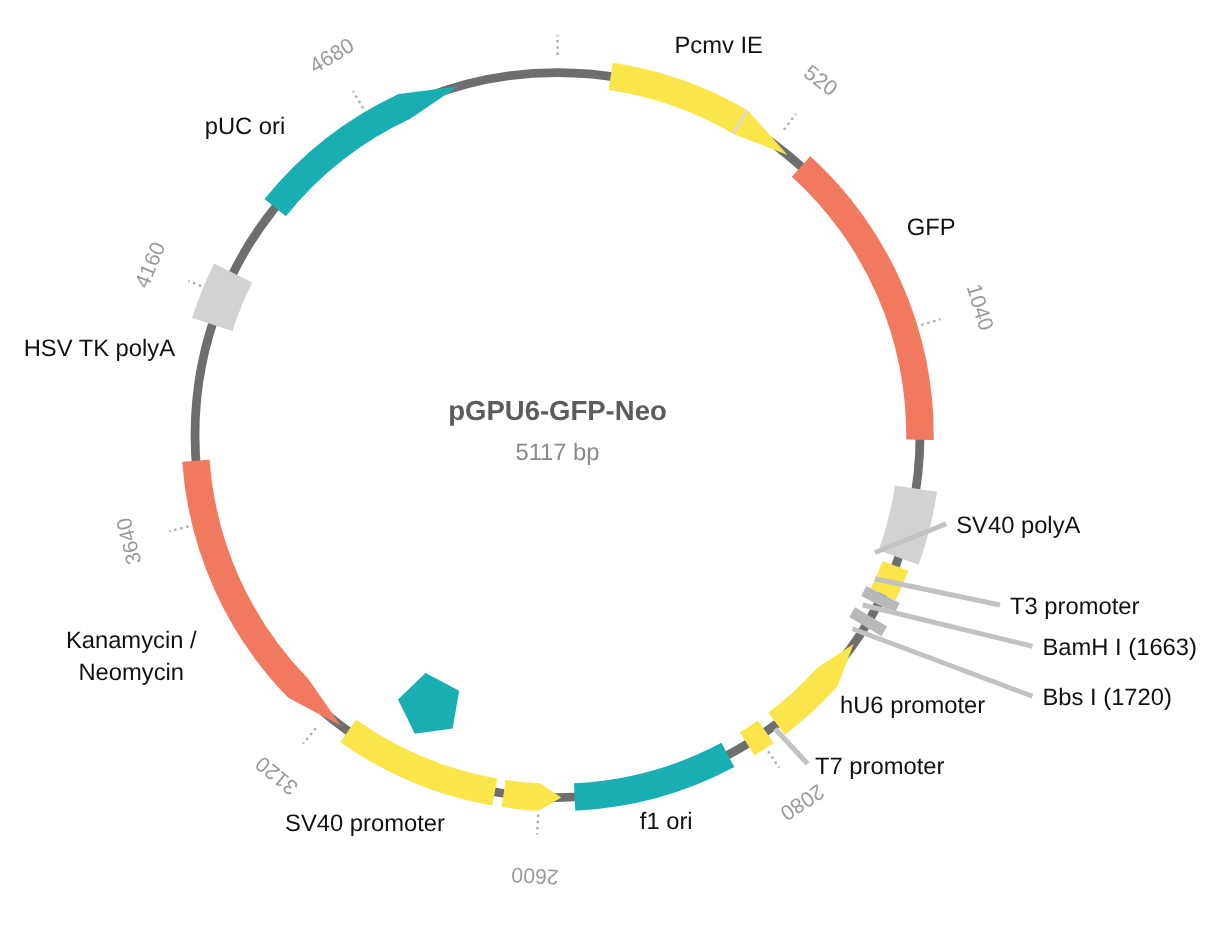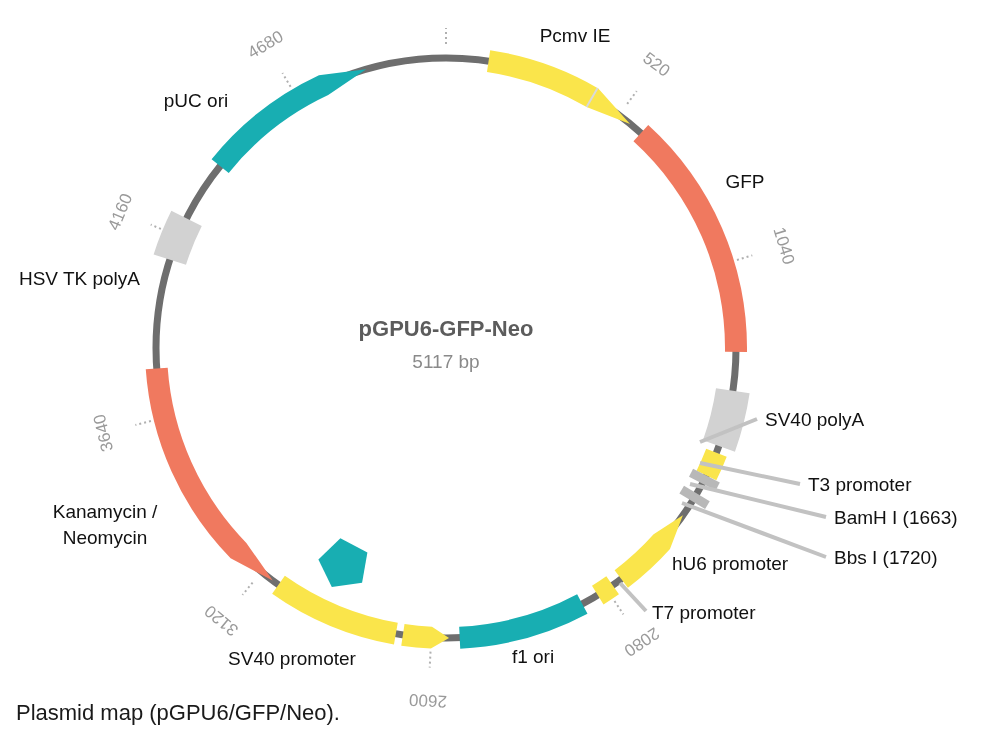--- a/index.html
+++ b/index.html
@@ -145,14 +145,13 @@
         <text x="105" y="518" class="feat-label" text-anchor="middle"><tspan x="105" dy="0">Kanamycin /</tspan><tspan x="105" dy="26">Neomycin</tspan></text>
         <text x="140" y="285" class="feat-label" text-anchor="end"><tspan x="140" dy="0">HSV TK polyA</tspan></text>
         <text x="196" y="107" class="feat-label" text-anchor="middle"><tspan x="196" dy="0">pUC ori</tspan></text>
       </g>
     <g>
       <text id="center-name" class="plasmid-name" text-anchor="middle" x="446" y="336">pGPU6-GFP-Neo</text>
       <text id="center-size" class="plasmid-size" text-anchor="middle" x="446" y="368">5117 bp</text>
     </g>
   </svg>
 
-  <div class="caption">Plasmid map (pGPU6/GFP/Neo).</div>
 </div>
 
 </body></html>

